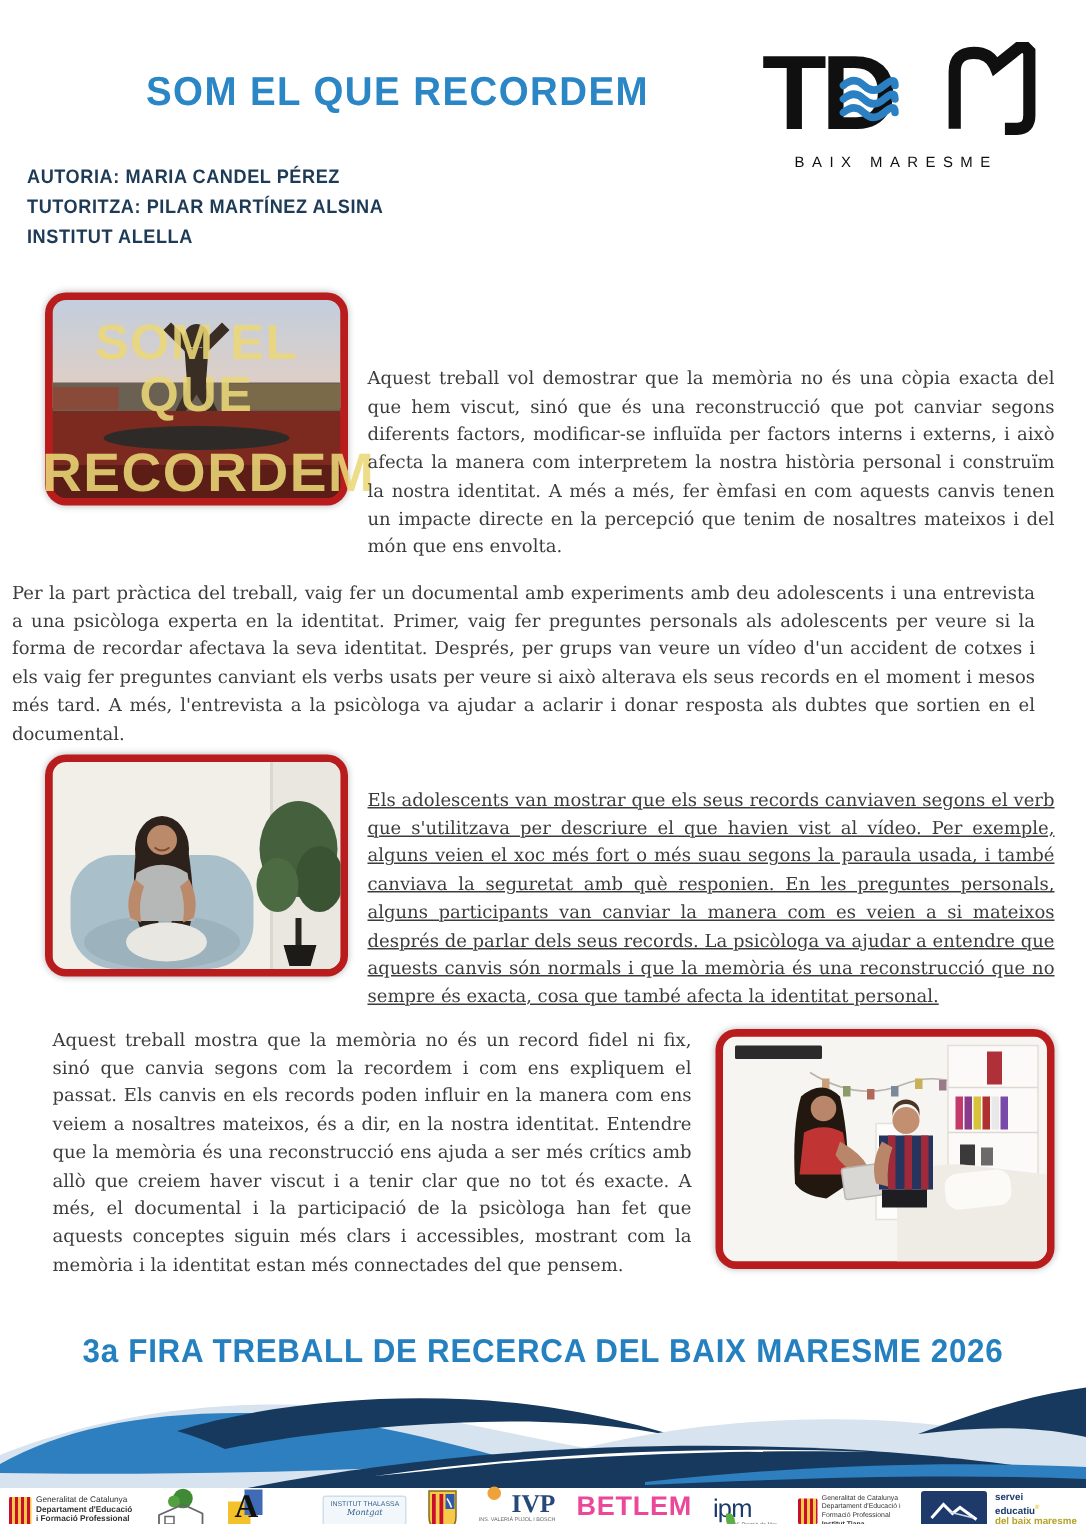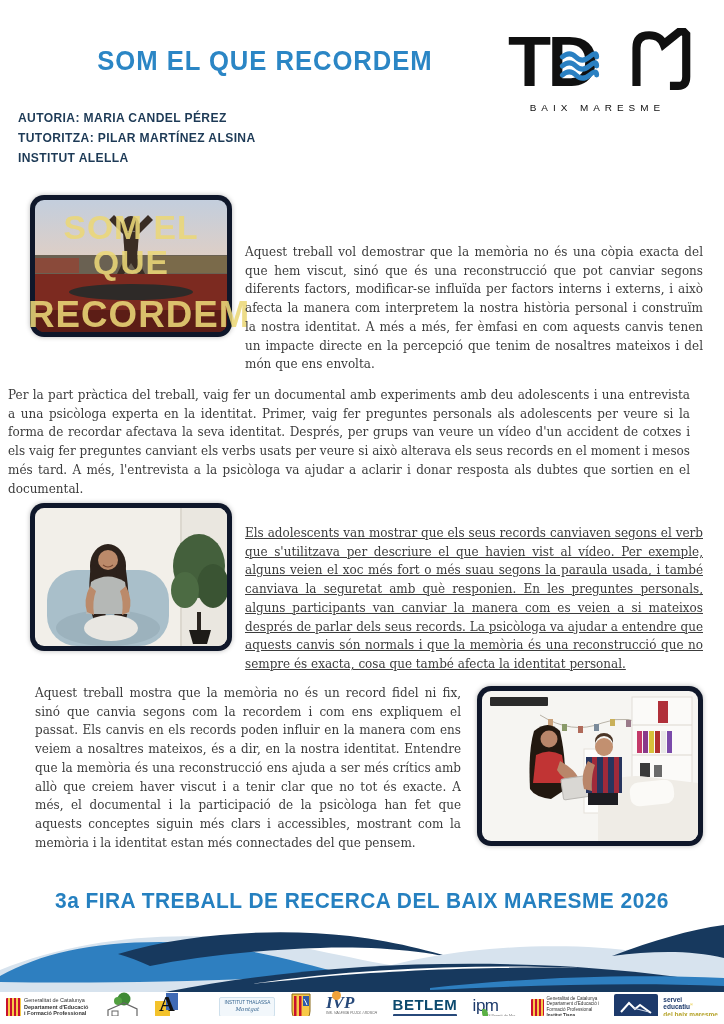--- a/index.html
+++ b/index.html
@@ -9,21 +9,21 @@
   
   .main-title{position:absolute;left:0;top:46px;width:530px;text-align:center;
               color:#2b86c5;font-weight:bold;font-size:27px;letter-spacing:1px;
               transform:scaleX(.95);transform-origin:center;}
   .tdr-logo{position:absolute;right:26px;top:28px;width:190px;}
   .author-block{position:absolute;left:18px;top:108px;color:#1d3a56;font-weight:bold;
                 font-size:13px;line-height:1.55;letter-spacing:.4px;transform:scaleX(.93);
                 transform-origin:left top;}
 
   
-  .card{position:absolute;background:#0f172a;border-radius:14px;padding:5px;
+  .card{position:absolute;background:#b91c1c;border-radius:14px;padding:5px;
         box-shadow:0 0 5px rgba(0,0,0,.28);box-sizing:border-box;}
   .card svg{display:block;border-radius:9px;}
   .thumb-overlay{position:absolute;left:0;top:16px;width:100%;text-align:center;
                  color:rgba(235,215,120,.88);font-weight:bold;line-height:1.05;
                  letter-spacing:1px;transform:scaleX(1.02);}
   .thumb-line1{font-size:33px;}
   .thumb-line2{font-size:36px;margin-top:16px;}
 
   
   .para{position:absolute;font-family:"DejaVu Serif",serif;font-size:12px;line-height:1.56;
@@ -49,26 +49,26 @@
   .gencat-text .b{font-weight:bold;}
   .arg-logo{position:relative;width:24px;height:24px;}
   .arg-yellow{position:absolute;left:0;bottom:0;width:15px;height:16px;background:#f3c22b;}
   .arg-blue{position:absolute;right:1px;top:0;width:12px;height:17px;background:#3f6ab5;}
   .arg-a{position:absolute;left:4px;top:-2px;font-family:"Liberation Serif",serif;
          font-weight:bold;font-size:22px;color:#111;}
   .arg-sub{font-size:3.6px;color:#8a6a1a;text-align:center;letter-spacing:.3px;}
   .thalassa{background:#f2f7fb;border:1px solid #cfe0ec;border-radius:2px;padding:2px 4px;
             color:#33628e;font-size:4.6px;line-height:1.3;text-align:center;}
   .thalassa .script{font-family:"DejaVu Serif",serif;font-style:italic;font-size:5.5px;}
-  .ivp{position:relative;text-align:left;font-style:italic;}
+  .ivp{position:relative;text-align:right;}
   .ivp-dot{position:absolute;left:6px;top:-3px;width:9px;height:9px;border-radius:50%;background:#f0a23a;}
   .ivp-text{font-family:"Liberation Serif",serif;color:#27497a;font-size:17px;font-weight:bold;line-height:1;}
   .ivp-sub{font-size:3.6px;color:#666;line-height:1.3;}
   .betlem{text-align:center;}
-  .betlem-word{color:#0c4a6e;font-weight:bold;font-size:15px;letter-spacing:.5px;
+  .betlem-word{color:#ec4899;font-weight:bold;font-size:18px;letter-spacing:.5px;
                text-shadow:0 0 1px #fff;font-family:"Liberation Sans",sans-serif;}
   .betlem-bar{height:4px;background:#27497a;margin-top:1px;border-radius:1px;}
   .ipm{position:relative;}
   .ipm-word{color:#1d3a6b;font-weight:normal;font-size:17px;line-height:1;letter-spacing:-.5px;}
   .ipm-leaf{position:absolute;left:9px;top:12px;width:6px;height:9px;background:#5bb045;
             border-radius:0 60% 0 60%;}
   .ipm-sub{font-size:3.6px;color:#777;margin-left:12px;}
   .servei{display:flex;align-items:center;gap:5px;}
   .servei-box{width:44px;height:26px;background:#1d3a6b;border-radius:2px;display:flex;
               align-items:center;justify-content:center;}

